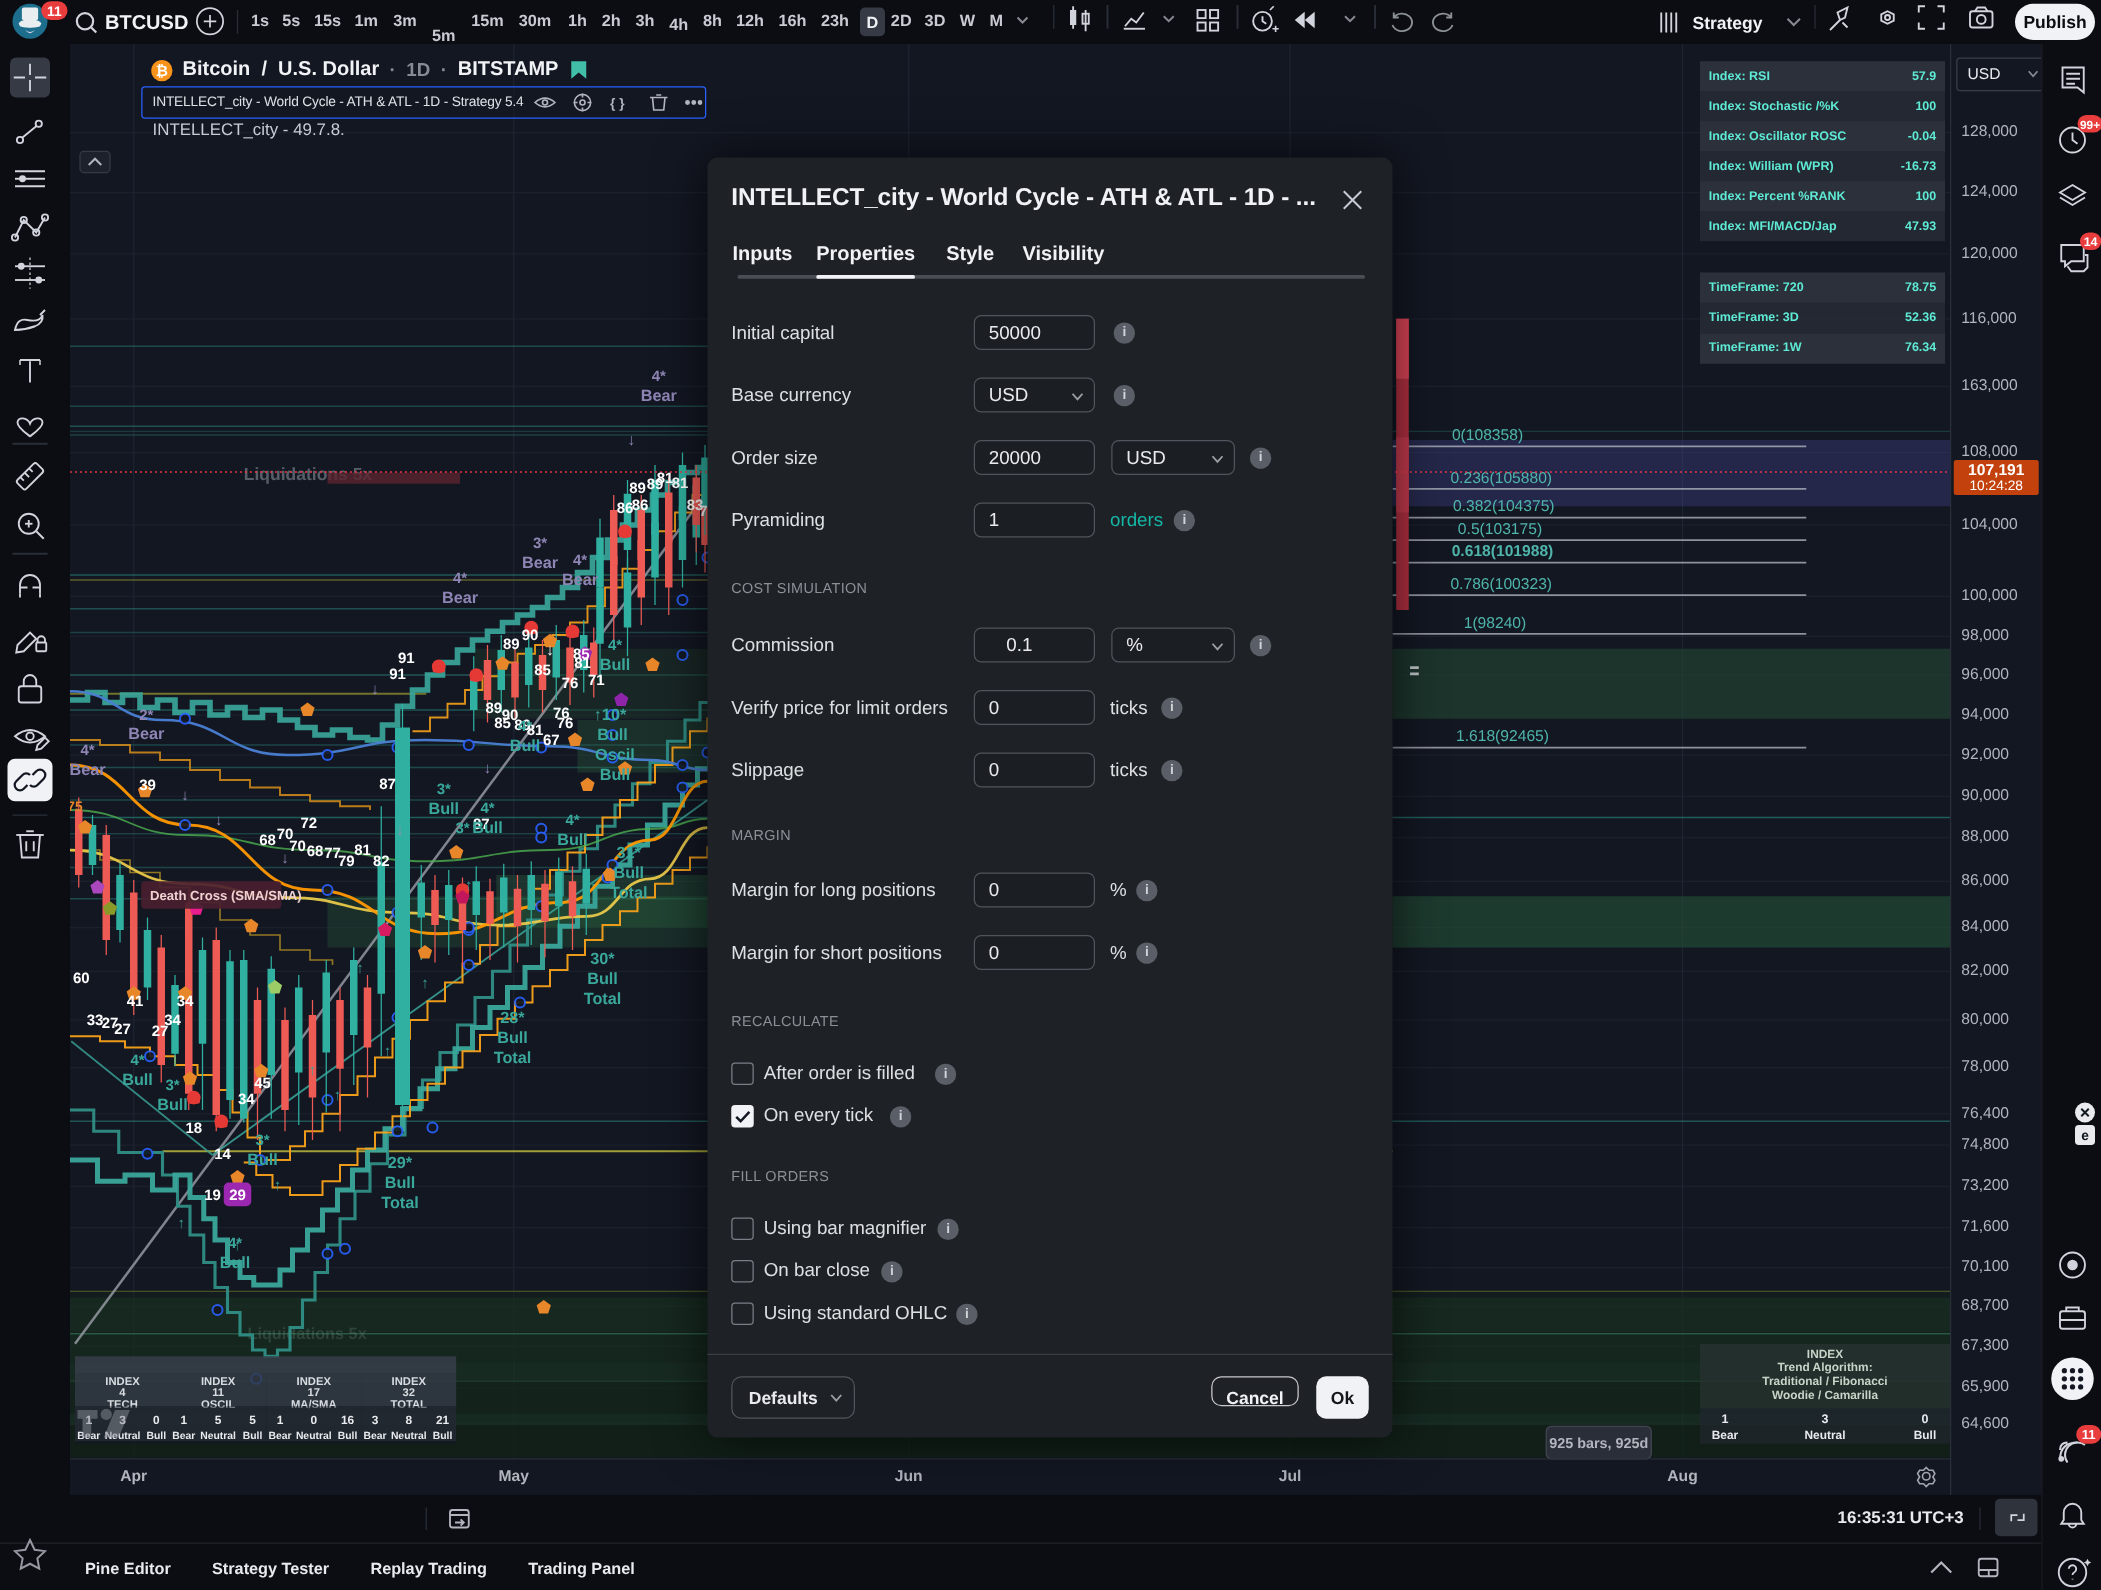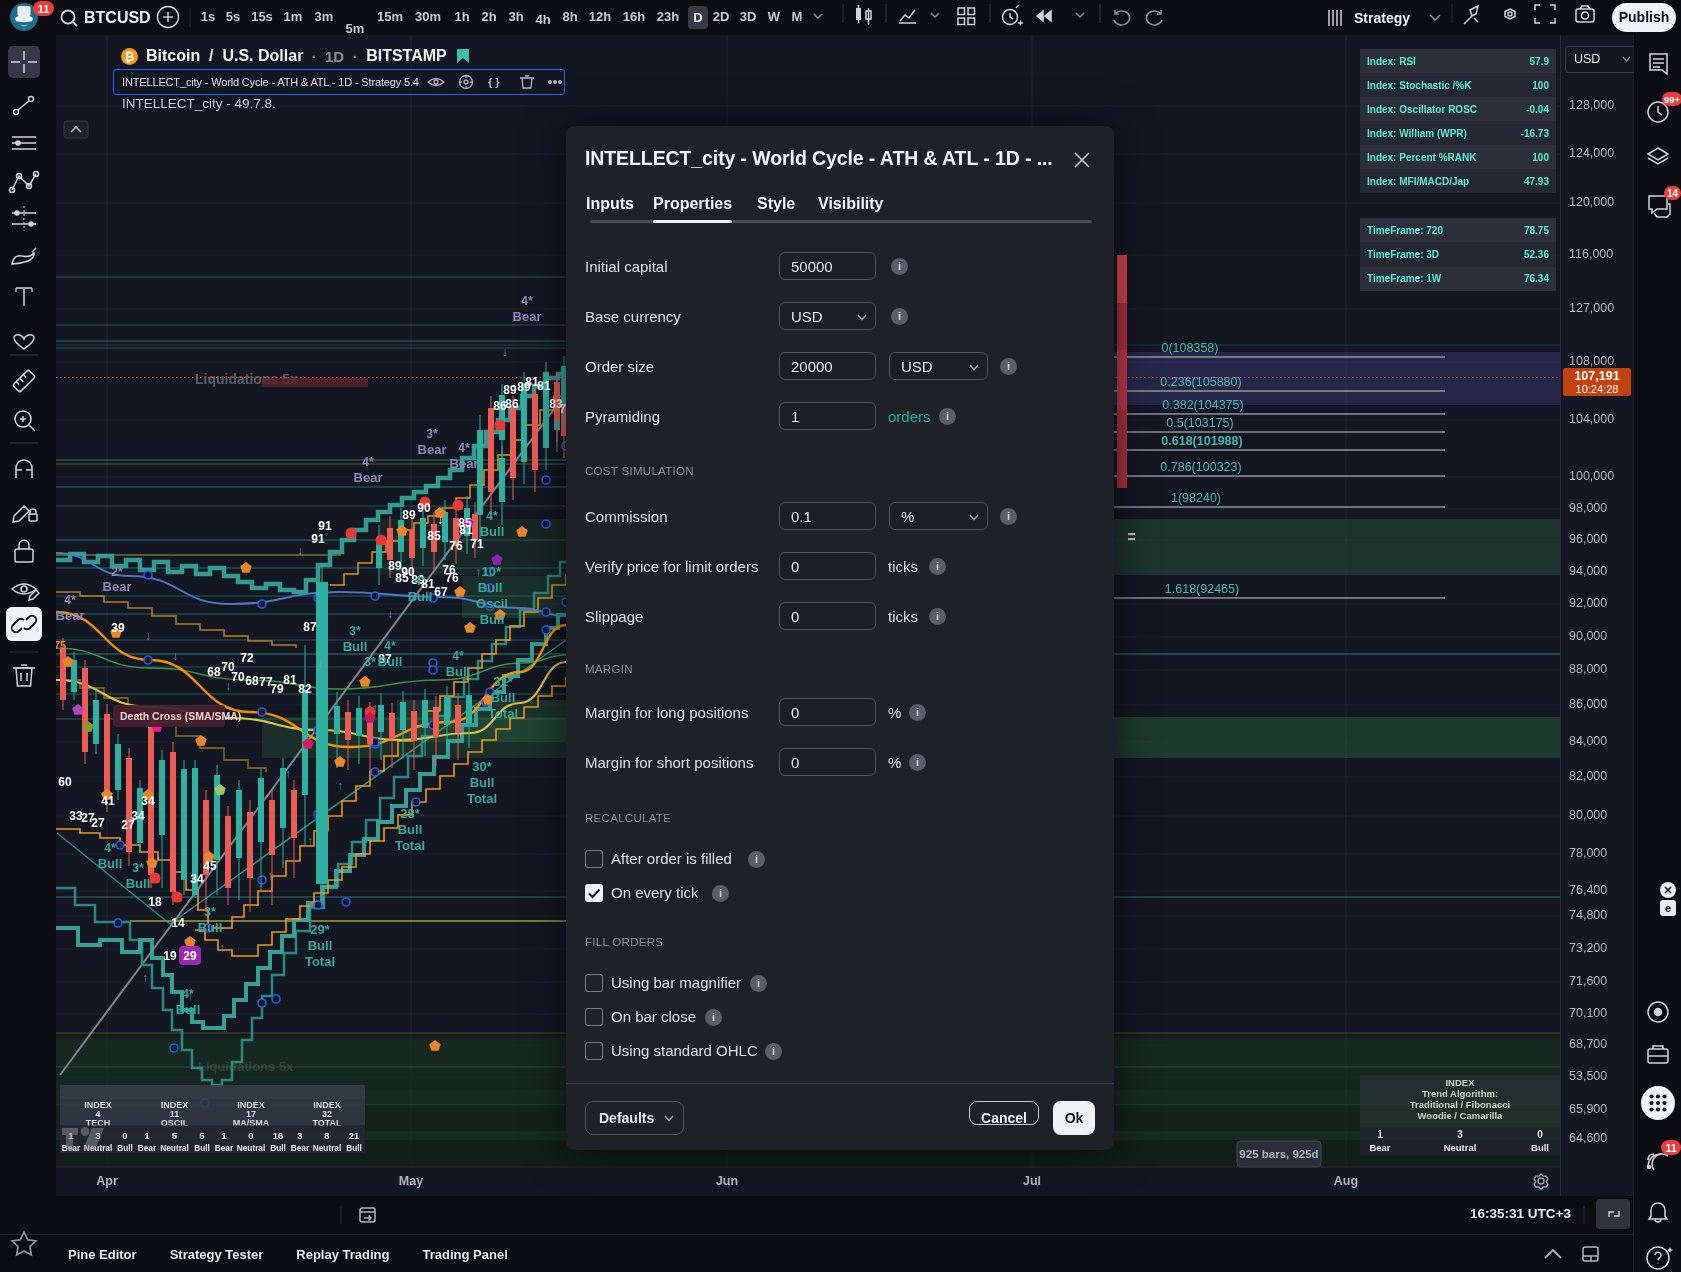--- a/index.html
+++ b/index.html
@@ -609,42 +609,42 @@
     <div class="irow" style="height:24.3px">
       <span>TimeFrame: 1W</span>
       <span>76.34</span>
     </div>
   </div>
 <div class="abs" id="paxis">
     <div class="plabel" style="top:63px">128,000</div>
     <div class="plabel" style="top:111px">124,000</div>
     <div class="plabel" style="top:160px">120,000</div>
     <div class="plabel" style="top:212px">116,000</div>
-    <div class="plabel" style="top:266px">127,000</div>
+    <div class="plabel" style="top:266px">163,000</div>
     <div class="plabel" style="top:319px">108,000</div>
     <div class="plabel" style="top:377px">104,000</div>
     <div class="plabel" style="top:434px">100,000</div>
     <div class="plabel" style="top:466px">98,000</div>
     <div class="plabel" style="top:497px">96,000</div>
     <div class="plabel" style="top:529px">94,000</div>
     <div class="plabel" style="top:561px">92,000</div>
     <div class="plabel" style="top:594px">90,000</div>
     <div class="plabel" style="top:627px">88,000</div>
     <div class="plabel" style="top:662px">86,000</div>
     <div class="plabel" style="top:699px">84,000</div>
     <div class="plabel" style="top:734px">82,000</div>
     <div class="plabel" style="top:773px">80,000</div>
     <div class="plabel" style="top:811px">78,000</div>
     <div class="plabel" style="top:848px">76,400</div>
     <div class="plabel" style="top:873px">74,800</div>
     <div class="plabel" style="top:906px">73,200</div>
     <div class="plabel" style="top:939px">71,600</div>
     <div class="plabel" style="top:971px">70,100</div>
     <div class="plabel" style="top:1002px">68,700</div>
-    <div class="plabel" style="top:1034px">53,500</div>
+    <div class="plabel" style="top:1034px">67,300</div>
     <div class="plabel" style="top:1067px">65,900</div>
     <div class="plabel" style="top:1096px">64,600</div>
     <div class="abs" style="left:4px;top:11px;width:62px;height:25px;background:#131722;border:1px solid #3a3e4a;border-radius:3px;color:#e8eaee;font-size:12.5px;line-height:24px;padding-left:8px;">USD<svg style="position:absolute;right:5px;top:9px" width="9" height="7">
         <path d="M1 1 l3.5 4 l3.5 -4" stroke="#868b94" stroke-width="1.4" fill="none"></path>
       </svg></div>
 <div class="abs" style="left:2px;top:333px;width:68px;height:28px;background:#c2410c;border-radius:2px;color:#fff;text-align:center;">
 <div style="font-size:12.5px;font-weight:700;line-height:15px;margin-top:1px;">107,191</div>
       <div style="font-size:11px;line-height:11px;">10:24:28</div>
     </div>
 </div>
@@ -926,21 +926,21 @@
     <div class="abs" style="left:323px;top:226px;width:99px;height:28px;background:#1b1e23;border:1px solid #50545c;border-radius:6px;color:#e8eaee;font-size:15px;line-height:27px;padding-left:11px;box-sizing:border-box;">USD<svg style="position:absolute;right:8px;top:11px" width="10" height="7">
         <path d="M1 1 l4 4.5 l4 -4.5" stroke="#9aa0a6" stroke-width="1.5" fill="none"></path>
       </svg></div>
     <div class="abs" style="left:434px;top:232px;width:17px;height:17px;border-radius:50%;background:#5a5e66;color:#d0d3d8;font-size:11px;font-weight:700;text-align:center;line-height:17px;">i</div>
     <div class="abs" style="left:19px;top:282px;color:#dde0e3;font-size:15px;">Pyramiding</div>
     <div class="abs" style="left:213px;top:276px;width:97px;height:28px;background:#1b1e23;border:1px solid #50545c;border-radius:6px;color:#e8eaee;font-size:15px;line-height:27px;padding-left:11px;box-sizing:border-box;">1</div>
     <div class="abs" style="left:322px;top:282px;color:#14b8a6;font-size:15px;">orders</div>
     <div class="abs" style="left:373px;top:282px;width:17px;height:17px;border-radius:50%;background:#5a5e66;color:#d0d3d8;font-size:11px;font-weight:700;text-align:center;line-height:17px;">i</div>
     <div class="abs" style="left:19px;top:339px;color:#8b9097;font-size:11.5px;letter-spacing:0.3px;">COST SIMULATION</div>
     <div class="abs" style="left:19px;top:382px;color:#dde0e3;font-size:15px;">Commission</div>
-    <div class="abs" style="left:213px;top:376px;width:97px;height:28px;background:#1b1e23;border:1px solid #50545c;border-radius:6px;color:#e8eaee;font-size:15px;line-height:27px;padding-left:11px;box-sizing:border-box;">0.1</div>
+    <div class="abs" style="left:213px;top:376px;width:97px;height:28px;background:#1b1e23;border:1px solid #50545c;border-radius:6px;color:#e8eaee;font-size:15px;line-height:27px;padding-left:25px;box-sizing:border-box;">0.1</div>
     <div class="abs" style="left:323px;top:376px;width:99px;height:28px;background:#1b1e23;border:1px solid #50545c;border-radius:6px;color:#e8eaee;font-size:15px;line-height:27px;padding-left:11px;box-sizing:border-box;">%<svg style="position:absolute;right:8px;top:11px" width="10" height="7">
         <path d="M1 1 l4 4.5 l4 -4.5" stroke="#9aa0a6" stroke-width="1.5" fill="none"></path>
       </svg></div>
     <div class="abs" style="left:434px;top:382px;width:17px;height:17px;border-radius:50%;background:#5a5e66;color:#d0d3d8;font-size:11px;font-weight:700;text-align:center;line-height:17px;">i</div>
     <div class="abs" style="left:19px;top:432px;color:#dde0e3;font-size:15px;">Verify price for limit orders</div>
     <div class="abs" style="left:213px;top:426px;width:97px;height:28px;background:#1b1e23;border:1px solid #50545c;border-radius:6px;color:#e8eaee;font-size:15px;line-height:27px;padding-left:11px;box-sizing:border-box;">0</div>
     <div class="abs" style="left:322px;top:432px;color:#dde0e3;font-size:15px;">ticks</div>
     <div class="abs" style="left:363px;top:432px;width:17px;height:17px;border-radius:50%;background:#5a5e66;color:#d0d3d8;font-size:11px;font-weight:700;text-align:center;line-height:17px;">i</div>
     <div class="abs" style="left:19px;top:482px;color:#dde0e3;font-size:15px;">Slippage</div>
     <div class="abs" style="left:213px;top:476px;width:97px;height:28px;background:#1b1e23;border:1px solid #50545c;border-radius:6px;color:#e8eaee;font-size:15px;line-height:27px;padding-left:11px;box-sizing:border-box;">0</div>

